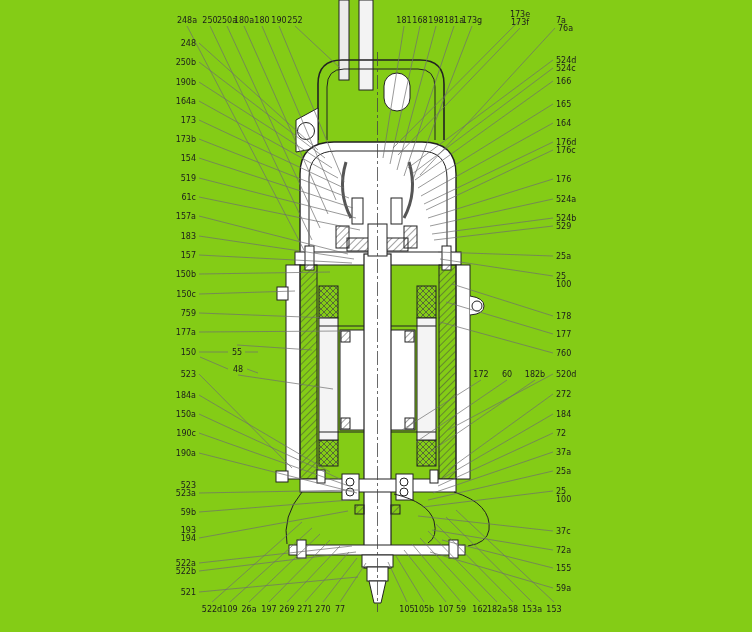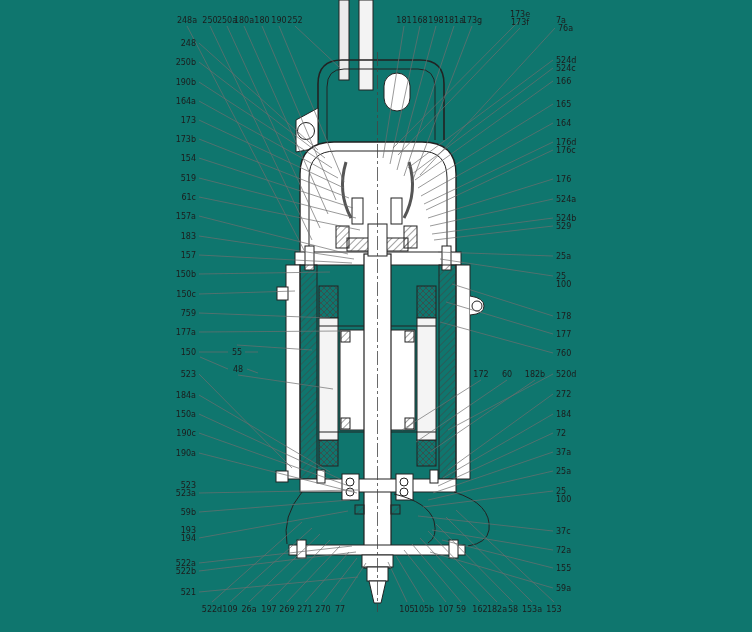--- a/index.html
+++ b/index.html
@@ -1,16 +1,16 @@
 <!DOCTYPE html>
 <html><head>
 <meta charset="utf-8">
 <style>
   html,body{margin:0;padding:0;background:#ffffff;}
-  .stage{position:relative;width:752px;height:632px;background:#0f766e;overflow:hidden;
+  .stage{position:relative;width:752px;height:632px;background:#84cc16;overflow:hidden;
          font-family:"DejaVu Sans",sans-serif;}
   svg{position:absolute;left:0;top:0;}
   #labels text{font:8px "DejaVu Sans",sans-serif;fill:#1c1c1c;}
   #leaders line{stroke:#6e6e6e;stroke-width:0.7;}
   .mach{stroke:#222;fill:none;stroke-width:1;}
 </style>
 </head>
 <body>
 
 <div class="stage">

